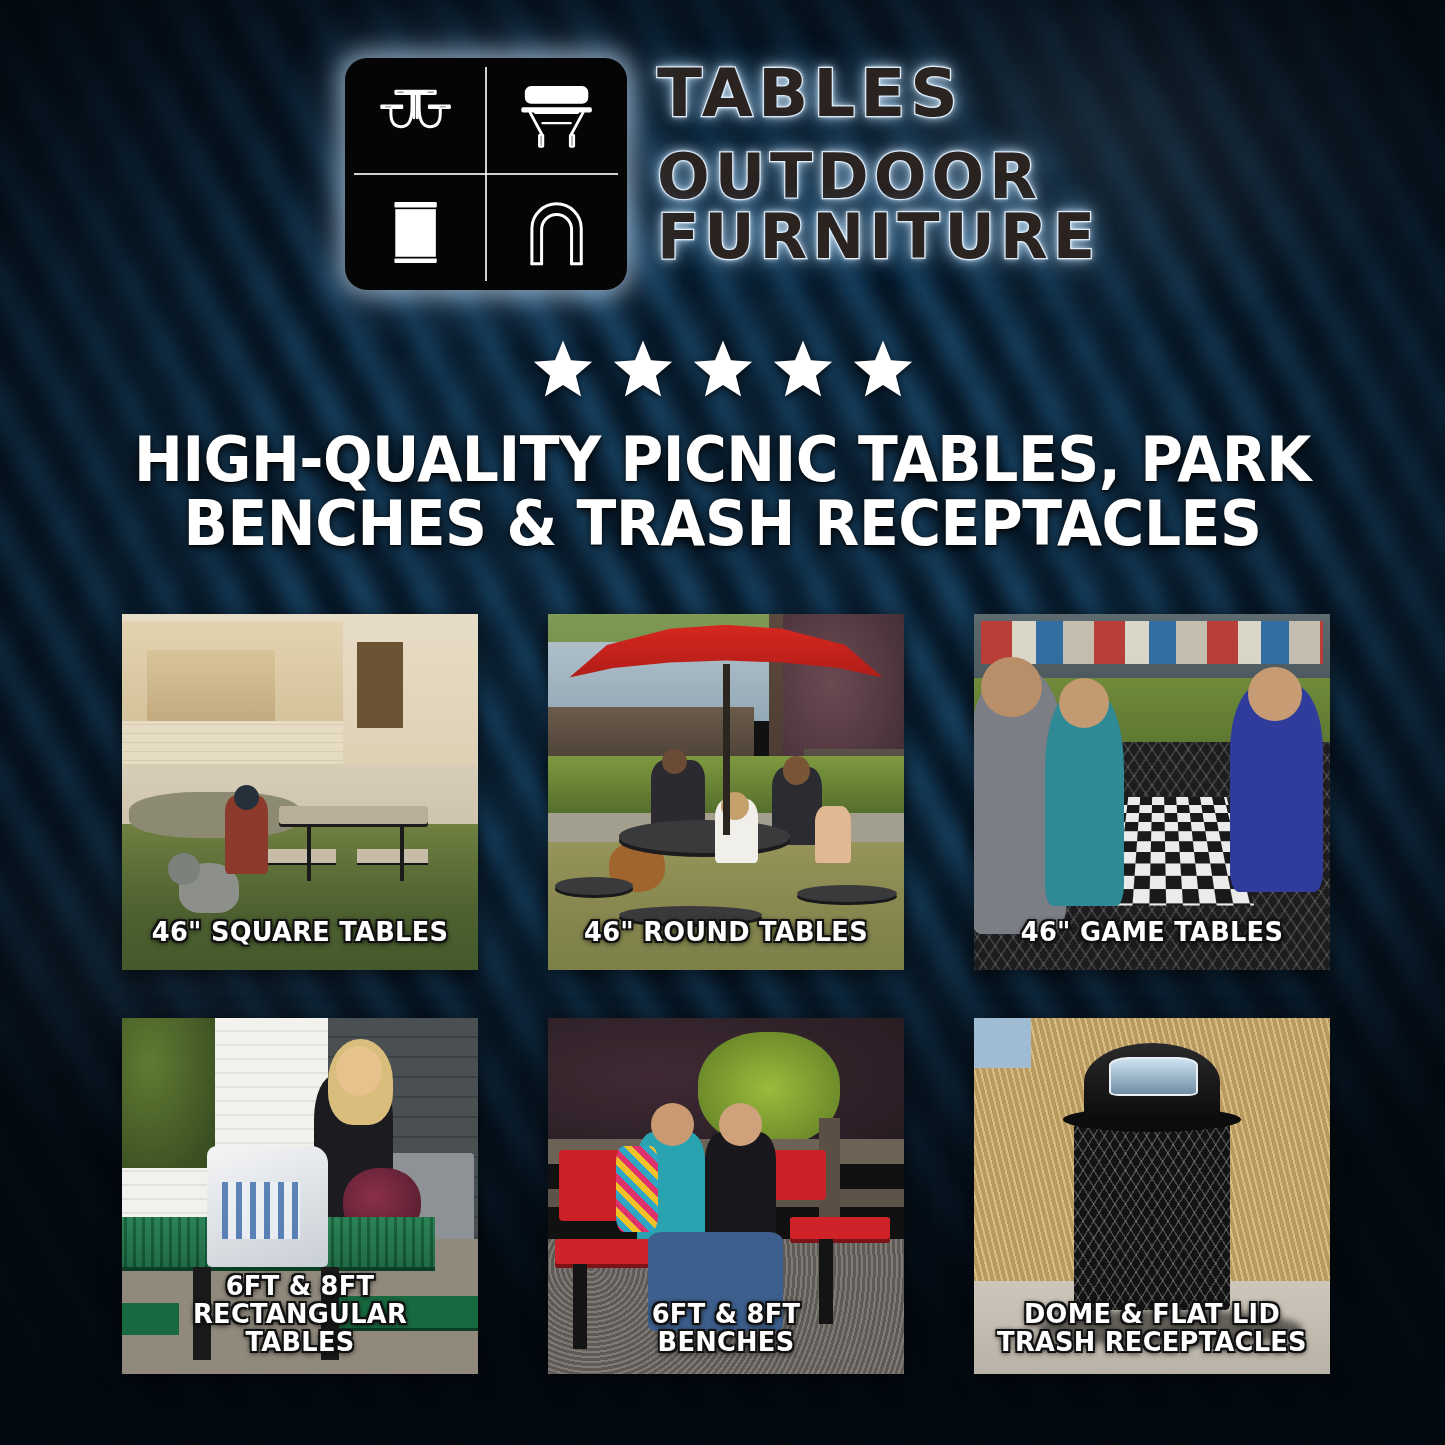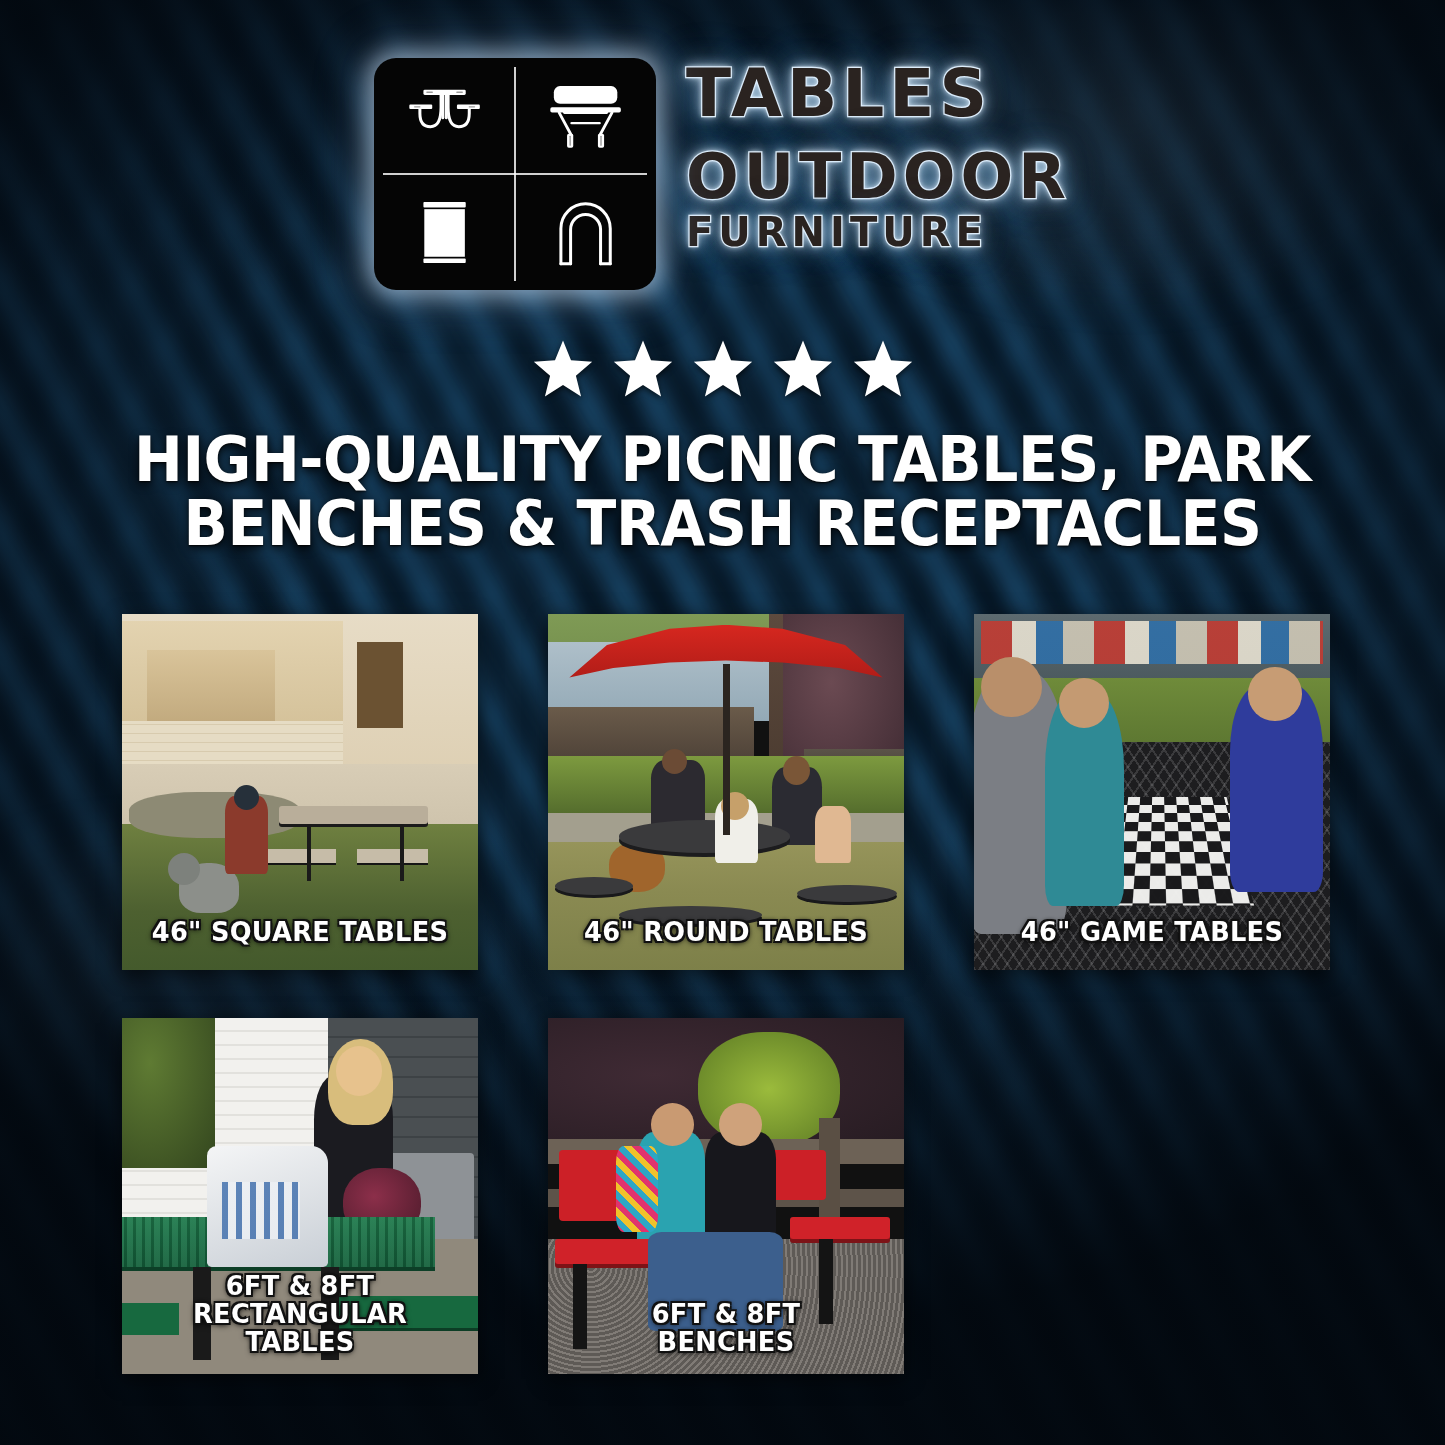--- a/index.html
+++ b/index.html
@@ -92,21 +92,21 @@
     -webkit-text-stroke:2.5px #f2f7fb;
     paint-order: stroke fill;
     text-shadow:
       0 0 5px rgba(235,245,255,0.98),
       0 0 13px rgba(200,228,250,0.85),
       0 0 26px rgba(150,200,240,0.55),
       0 0 44px rgba(110,170,220,0.35);
     white-space:nowrap;
   }
   .logo-line.l2 { font-size:62px; margin-top:20px; }
-  .logo-line.l3 { font-size:40px; margin-top:6px; }
+  .logo-line.l3 { font-size:62px; }
 
   
   .stars {
     position:absolute; top:338px; left:0; right:0;
     display:flex; justify-content:center; gap:18px;
   }
   .star { width:62px; height:62px; display:block; }
   .star svg { width:100%; height:100%; filter:drop-shadow(0 2px 3px rgba(0,0,0,0.75)); }
 
   
@@ -493,15 +493,32 @@
         <div class="rect s5-jeans"></div>
         <div class="rect s5-leg" style="left:7%;top:69%;width:4%;height:24%;"></div>
         <div class="rect s5-leg" style="left:76%;top:62%;width:4%;height:24%;"></div>
       </div>
       <div class="cap two">
         <span class="l">6FT &amp; 8FT</span>
         <span class="l">BENCHES</span>
       </div>
     </div>
 
+    <div class="card">
+      <div class="photo">
+        <div class="band s6-grass"></div>
+          <div class="rect s6-sky"></div>
+        <div class="band s6-walk"></div>
+          <div class="blob s6-shadow"></div>
+        <div class="rect s6-body"></div>
+          <div class="rect s6-bmesh"></div>
+        <div class="rect s6-rim"></div>
+        <div class="rect s6-dome"></div>
+          <div class="rect s6-open"></div>
+      </div>
+      <div class="cap two">
+        <span class="l">DOME &amp; FLAT LID</span>
+        <span class="l">TRASH RECEPTACLES</span>
+      </div>
+    </div>
 
   </div>
 </div>
 
 </body></html>

